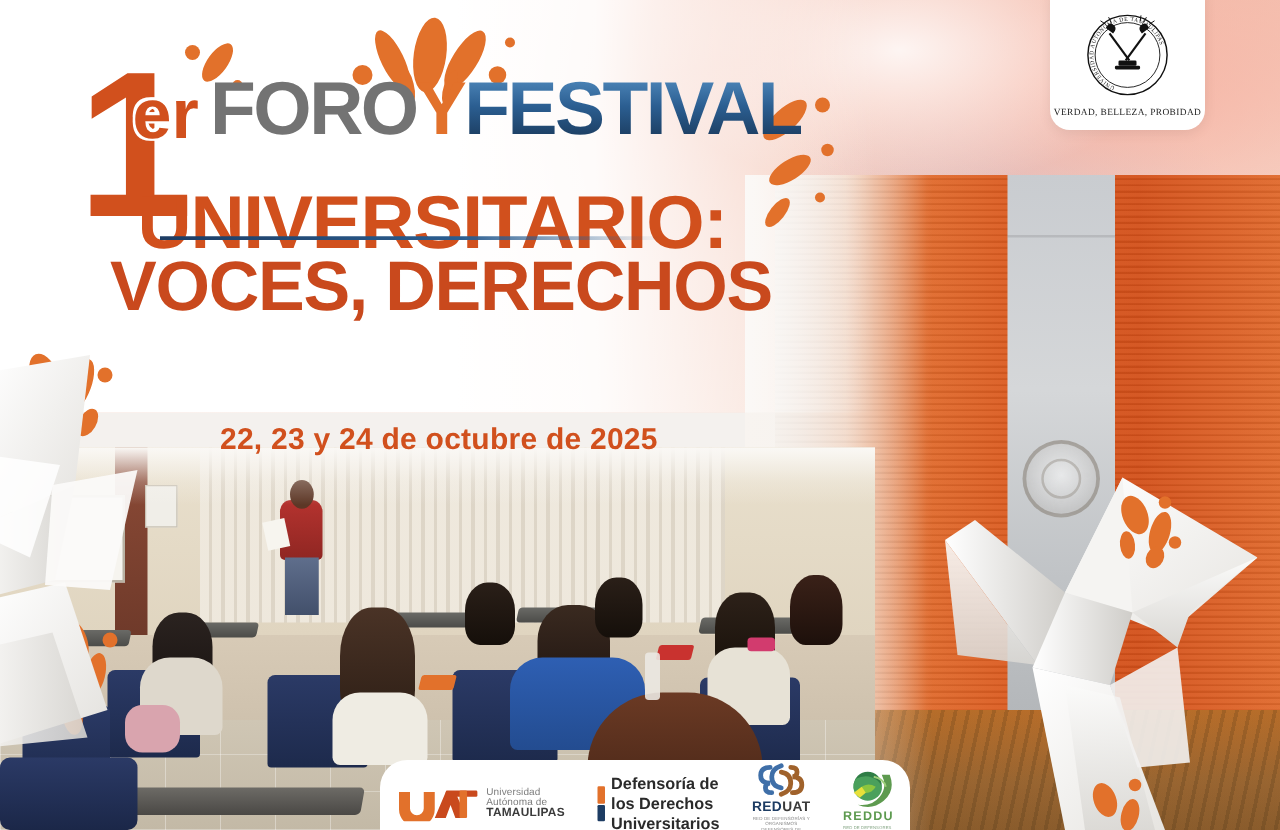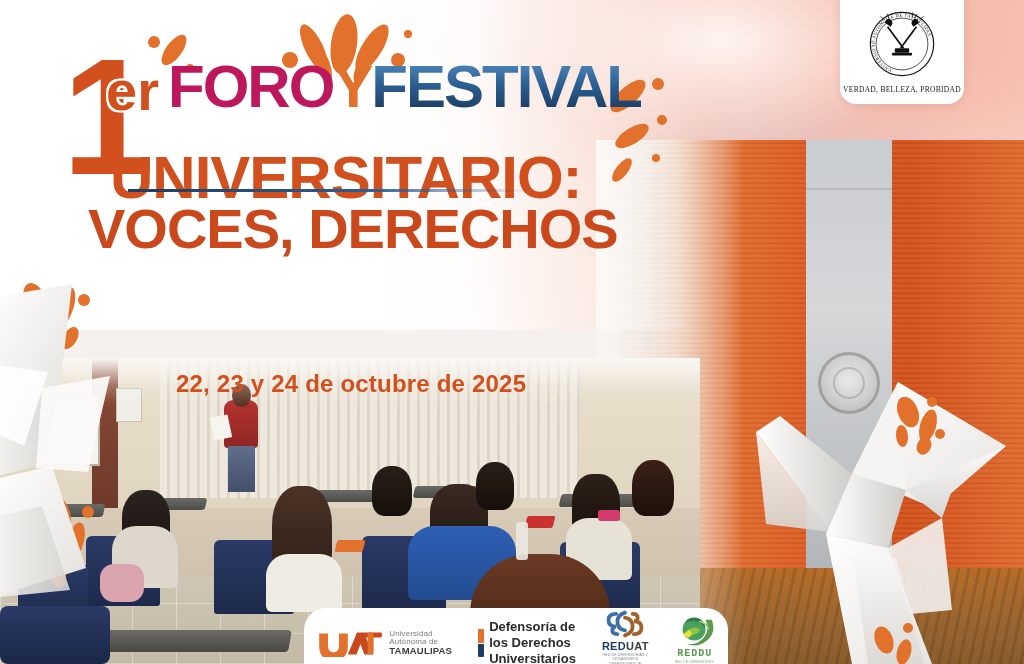--- a/index.html
+++ b/index.html
@@ -150,21 +150,21 @@
     text-shadow: 2px 2px 0 #fff, -2px 2px 0 #fff, 2px -2px 0 #fff, -2px -2px 0 #fff;
   }
 
   .line-foro {
     position: absolute; left: 168px; top: 57px;
     font-size: 60px; font-weight: 800; line-height: 1;
     font-family: "Liberation Sans", sans-serif;
     letter-spacing: -2px;
     white-space: nowrap;
   }
-  .w-foro  { color: #be185d; margin-top: 46px; }
+  .w-foro  { color: #737373; margin-top: 46px; }
   .w-y     { color: #e2712b; }
   .w-fest  {
     background: linear-gradient(180deg, #5b96c9 0%, #2b5e91 48%, #16314f 100%);
     -webkit-background-clip: text; background-clip: text; color: transparent;
   }
 
   .line-univ {
     position: absolute; left: 110px; top: 120px;
     font-size: 60px; font-weight: 700; line-height: 1;
     color: #d1501d; letter-spacing: -1px; white-space: nowrap;
@@ -187,21 +187,20 @@
     font-size: 56px; font-weight: 800; line-height: 1.02;
     color: #c9491d; letter-spacing: -1px; white-space: nowrap;
     font-family: "Liberation Sans", sans-serif;
   }
 
   .line-date {
     position: absolute; left: 176px; top: 338px;
     font-size: 24px; font-weight: 800; color: #d1501d;
     letter-spacing: .2px; white-space: nowrap;
     font-family: "Liberation Sans", sans-serif;
-    margin-top: 32px;
   }
 
   
   .watermark {
     position: absolute; left: 84px; top: 296px;
     font-family: "Liberation Serif", serif;
     font-size: 70px; line-height: 1;
     color: #3a3f47;
     white-space: nowrap;
     letter-spacing: 1px;
@@ -269,21 +268,21 @@
   .reduat-text { font-size: 11px; font-weight: 800; letter-spacing: .3px; margin-top: 2px;
                  font-family: "Liberation Sans", sans-serif; }
   .reduat-red { color: #1d3c63; margin-top: 24px; }
   .reduat-uat { color: #3a3a3a; }
   .reduat-sub { font-size: 3.6px; color: #888; letter-spacing: .1px; margin-top: 1px; text-align: center; line-height: 1.3; }
 
   
   .reddu { display: flex; flex-direction: column; align-items: center; }
   .reddu-mark { width: 40px; height: 32px; }
   .reddu-text { font-size: 10px; font-weight: 700; color: #5d9a4f; letter-spacing: 1px; margin-top: 1px;
-                font-family: Liberation Mono, monospace; }
+                font-family: Liberation Sans, sans-serif; }
   .reddu-sub { font-size: 3.4px; color: #8aa98a; letter-spacing: .1px; margin-top: 1px; }
 </style>
 </head>
 <body>
 
 <div id="poster">
 
   <div class="bg-sky"></div>
   <div class="bg-building"></div>
   <div class="bg-building-stripes"></div>

